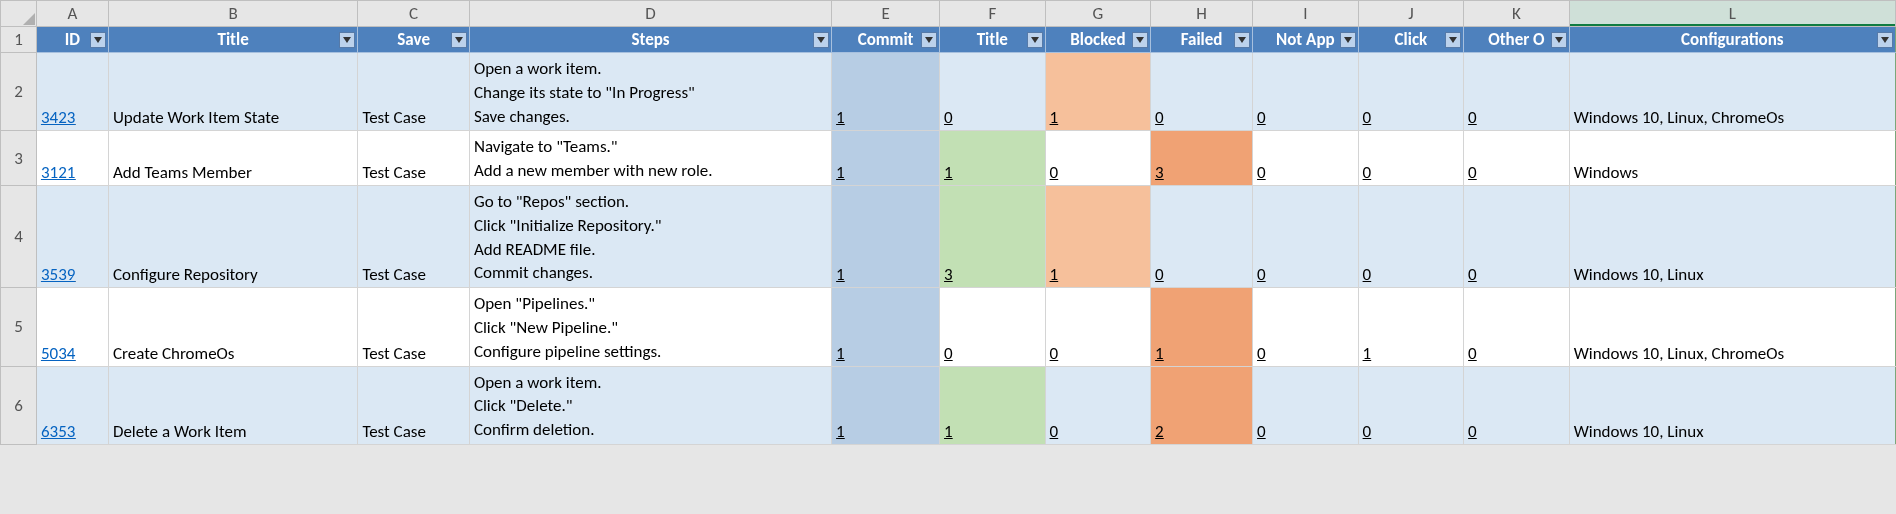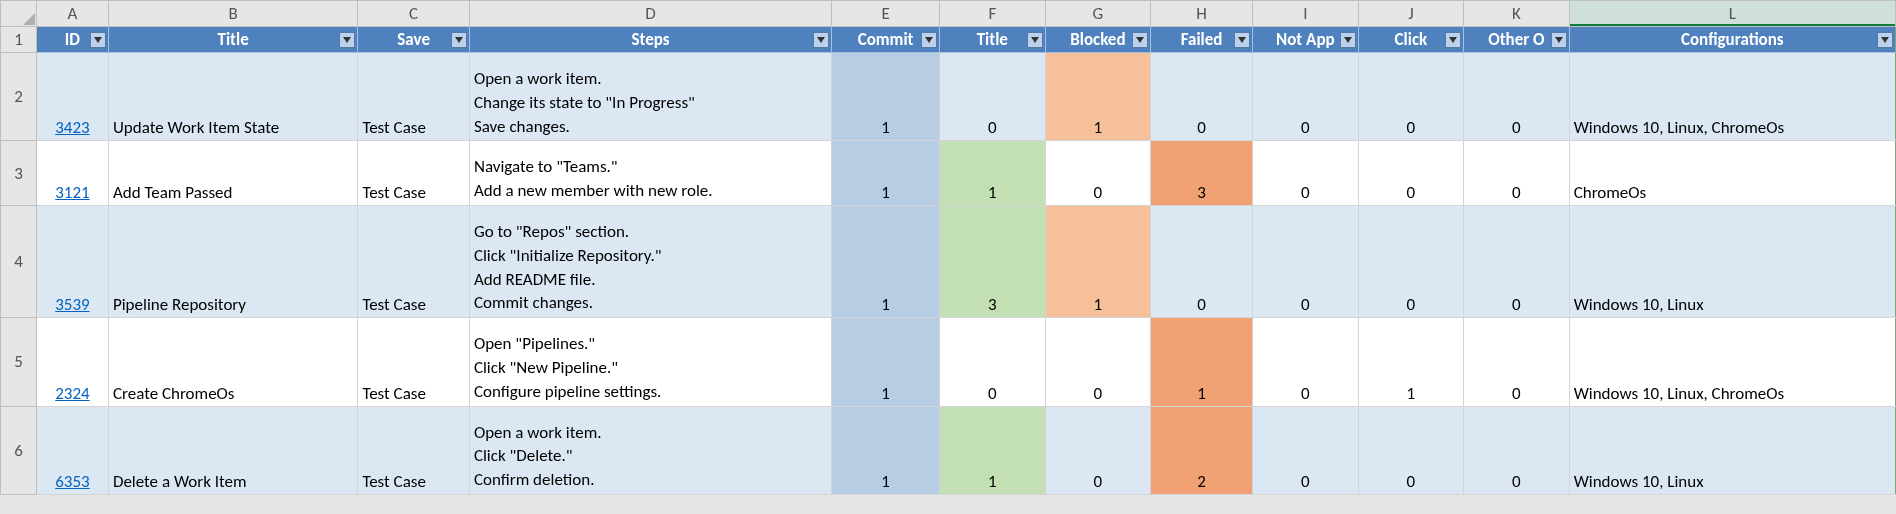--- a/index.html
+++ b/index.html
@@ -65,23 +65,23 @@
     right:2px; top:50%;
     transform:translateY(-50%);
     width:16px; height:16px;
     background:#bcd2ec;
     border:1px solid #567aa8;
     display:flex;
     align-items:center;
     justify-content:center;
   }
   .fbtn svg { display:block; }
-  .num { text-align:center; }
+  .num { text-align:left;text-decoration:underline; }
   .link { color:#0563c1; text-decoration:underline; }
-  .steps { white-space:pre-line; line-height:1.4; padding-top:14px;}
+  .steps { white-space:pre-line; line-height:1.4; padding-top:4px;}
   
   .band-even td.cell { background:#dbe8f4; }
   .band-odd  td.cell { background:#ffffff; }
   
   .c-active  { background:#b7cde4 !important; }
   .c-passed  { background:#c2e0b4 !important; }
   .c-blocked { background:#f6c09b !important; }
   .c-failed  { background:#f0a274 !important; }
   
   .selcol { border-left:1px solid #7aa77a; border-right:1px solid #7aa77a;}
@@ -209,54 +209,54 @@
           <td class="cell num c-blocked">1</td>
           <td class="cell num ">0</td>
           <td class="cell num ">0</td>
           <td class="cell num ">0</td>
           <td class="cell num ">0</td>
           <td class="cell selcol">Windows 10, Linux, ChromeOs</td>
         </tr>
         <tr class="band-odd">
           <td class="rowhdr">3</td>
           <td class="cell num"><a href="#" class="link">3121</a></td>
-          <td class="cell ">Add Team Passed</td>
+          <td class="cell ">Add Teams Member</td>
           <td class="cell ">Test Case</td>
           <td class="cell steps" style="white-space: pre-line;">Navigate to "Teams."
 Add a new member with new role.</td>
           <td class="cell num c-active">1</td>
           <td class="cell num c-passed">1</td>
           <td class="cell num ">0</td>
           <td class="cell num c-failed">3</td>
           <td class="cell num ">0</td>
           <td class="cell num ">0</td>
           <td class="cell num ">0</td>
-          <td class="cell selcol">ChromeOs</td>
+          <td class="cell selcol">Windows</td>
         </tr>
         <tr class="band-even">
           <td class="rowhdr">4</td>
           <td class="cell num"><a href="#" class="link">3539</a></td>
-          <td class="cell ">Pipeline Repository</td>
+          <td class="cell ">Configure Repository</td>
           <td class="cell ">Test Case</td>
           <td class="cell steps" style="white-space: pre-line;">Go to "Repos" section.
 Click "Initialize Repository."
 Add README file.
 Commit changes.</td>
           <td class="cell num c-active">1</td>
           <td class="cell num c-passed">3</td>
           <td class="cell num c-blocked">1</td>
           <td class="cell num ">0</td>
           <td class="cell num ">0</td>
           <td class="cell num ">0</td>
           <td class="cell num ">0</td>
           <td class="cell selcol">Windows 10, Linux</td>
         </tr>
         <tr class="band-odd">
           <td class="rowhdr">5</td>
-          <td class="cell num"><a href="#" class="link">2324</a></td>
+          <td class="cell num"><a href="#" class="link">5034</a></td>
           <td class="cell ">Create ChromeOs</td>
           <td class="cell ">Test Case</td>
           <td class="cell steps" style="white-space: pre-line;">Open "Pipelines."
 Click "New Pipeline."
 Configure pipeline settings.</td>
           <td class="cell num c-active">1</td>
           <td class="cell num ">0</td>
           <td class="cell num ">0</td>
           <td class="cell num c-failed">1</td>
           <td class="cell num ">0</td>

